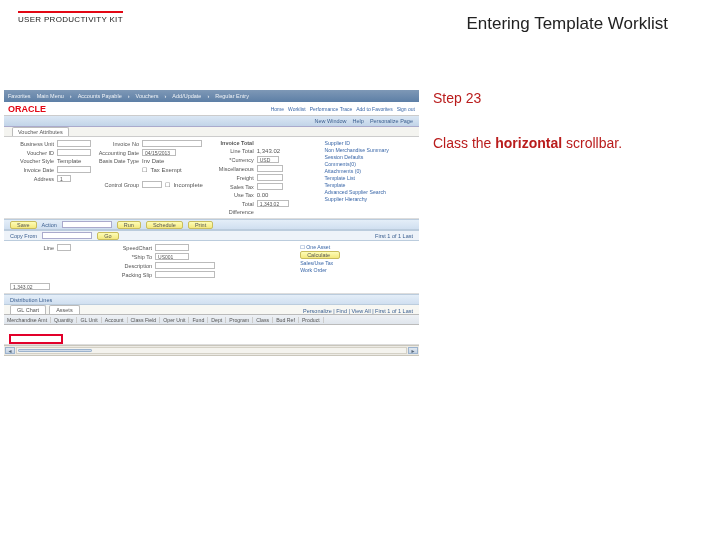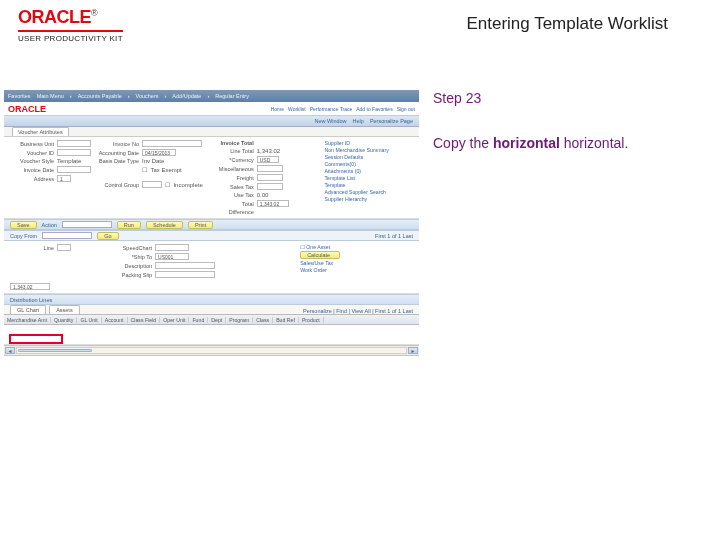--- a/index.html
+++ b/index.html
@@ -224,33 +224,30 @@
     bottom:12px;
     width:54px;
     height:10px;
     border:2px solid #e2002a;
     pointer-events:none;
   }
   .instructions {
     padding:0 0 0 14px;
     width: 280px;
     font-size: 14px;
-    color:#701a75;
+    color:#b91c1c;
   }
   .step-label { margin-bottom: 28px; }
   .instr-line { line-height:1.4; }
 </style>
 </head>
 <body>
 
 <div class="header">
   <div class="logo-block">
-    <div>
-      <span class="oracle-logo">ORACLE</span><span class="oracle-r">®</span>
-    </div>
     <div class="upk-bar">USER PRODUCTIVITY KIT</div>
   </div>
   <div class="page-title">Entering Template Worklist</div>
 </div>
 
 <div class="content">
   <div class="screenshot-wrap">
     <div class="app-frame">
       <div class="app-topbar">
         <span>Favorites</span>
@@ -463,16 +460,16 @@
         </div>
         <div class="hscroll-btn r">►</div>
       </div>
     </div>
     <div class="highlight-box"></div>
   </div>
 
   <div class="instructions">
     <div class="step-label">Step 23</div>
     <div class="instr-line">
-      <span>Copy the </span><b>horizontal</b><span> horizontal.</span>
+      <span>Class the </span><b>horizontal</b><span> scrollbar.</span>
     </div>
   </div>
 </div>
 
 </body></html>

